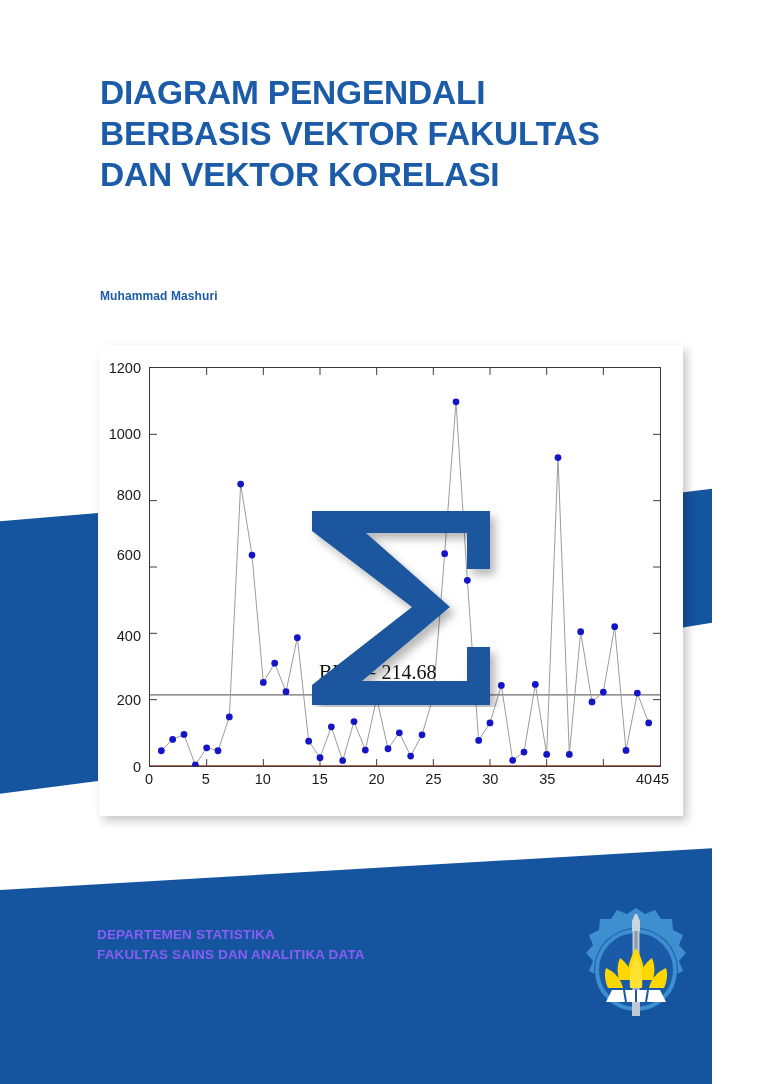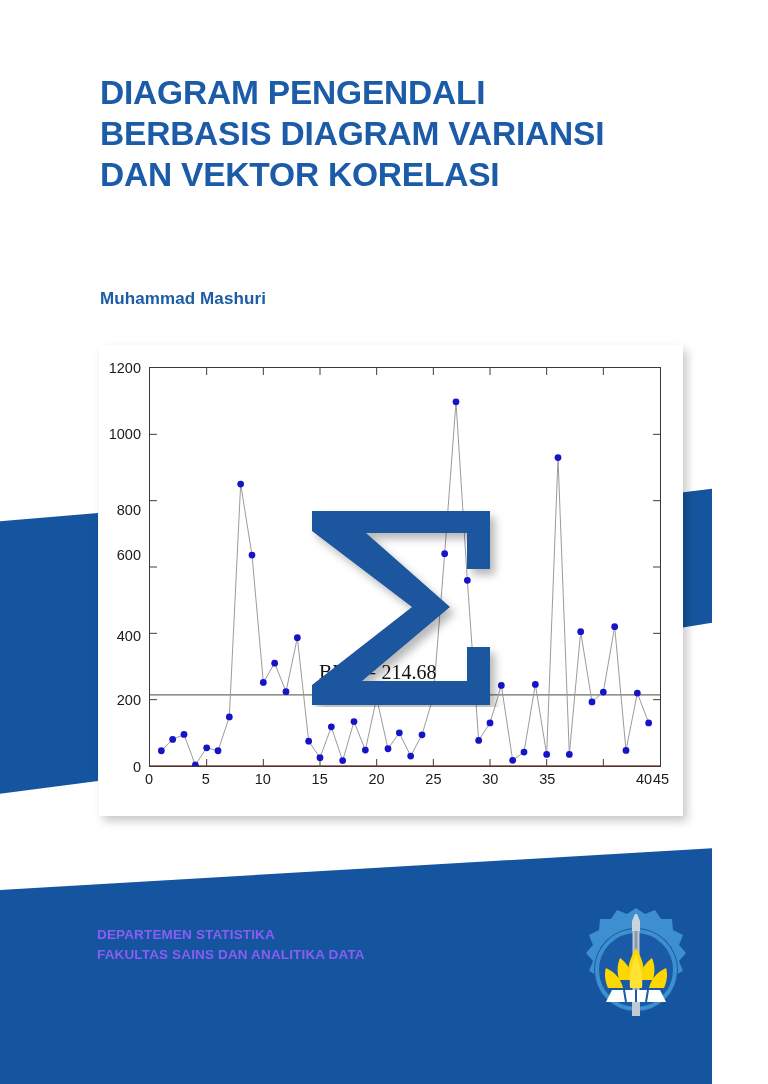--- a/index.html
+++ b/index.html
@@ -46,21 +46,21 @@
     font-size: 33.5px;
     font-weight: bold;
     color: #1B5BA8;
     letter-spacing: -0.2px;
     line-height: 41px;
     white-space: nowrap;
   }
   .author {
     position: absolute;
     left: 100px; top: 289px;
-    font-size: 17px;
+    font-size: 12px;
     font-weight: bold;
     color: #1B5BA8;
     letter-spacing: 0.1px;
   }
 
   
   .chart-card {
     position: absolute;
     left: 99px; top: 345px;
     width: 584px; height: 471px;
@@ -136,35 +136,35 @@
 <body>
 
 <div class="cover">
 
   <div class="band band-left"></div>
   <div class="band band-right"></div>
   <div class="band band-bottom"></div>
 
   <div class="title-block">
     <div class="title-line">DIAGRAM PENGENDALI</div>
-    <div class="title-line">BERBASIS DIAGRAM VARIANSI</div>
+    <div class="title-line">BERBASIS VEKTOR FAKULTAS</div>
     <div class="title-line">DAN VEKTOR KORELASI</div>
   </div>
 
   <div class="author">Muhammad Mashuri</div>
 
   <div class="chart-card">
     <div class="chart-inner">
 
       <div class="ytick-labels" id="ytick-labels">
           <div class="ytick" style="top: 400px;">0</div>
           <div class="ytick" style="top: 333.333px;">200</div>
           <div class="ytick" style="top: 269px;">400</div>
           <div class="ytick" style="top: 188px;">600</div>
-          <div class="ytick" style="top: 143px;">800</div>
+          <div class="ytick" style="top: 128px;">800</div>
           <div class="ytick" style="top: 66.6667px;">1000</div>
           <div class="ytick" style="top: 1px; text-align: center;">1200</div>
         </div>
       <div class="xtick-labels" id="xtick-labels">
           <div class="xtick" style="left: 0px;">0</div>
           <div class="xtick" style="left: 56.8889px;">5</div>
           <div class="xtick" style="left: 113.778px;">10</div>
           <div class="xtick" style="left: 170.667px;">15</div>
           <div class="xtick" style="left: 227.556px;">20</div>
           <div class="xtick" style="left: 284.444px;">25</div>

